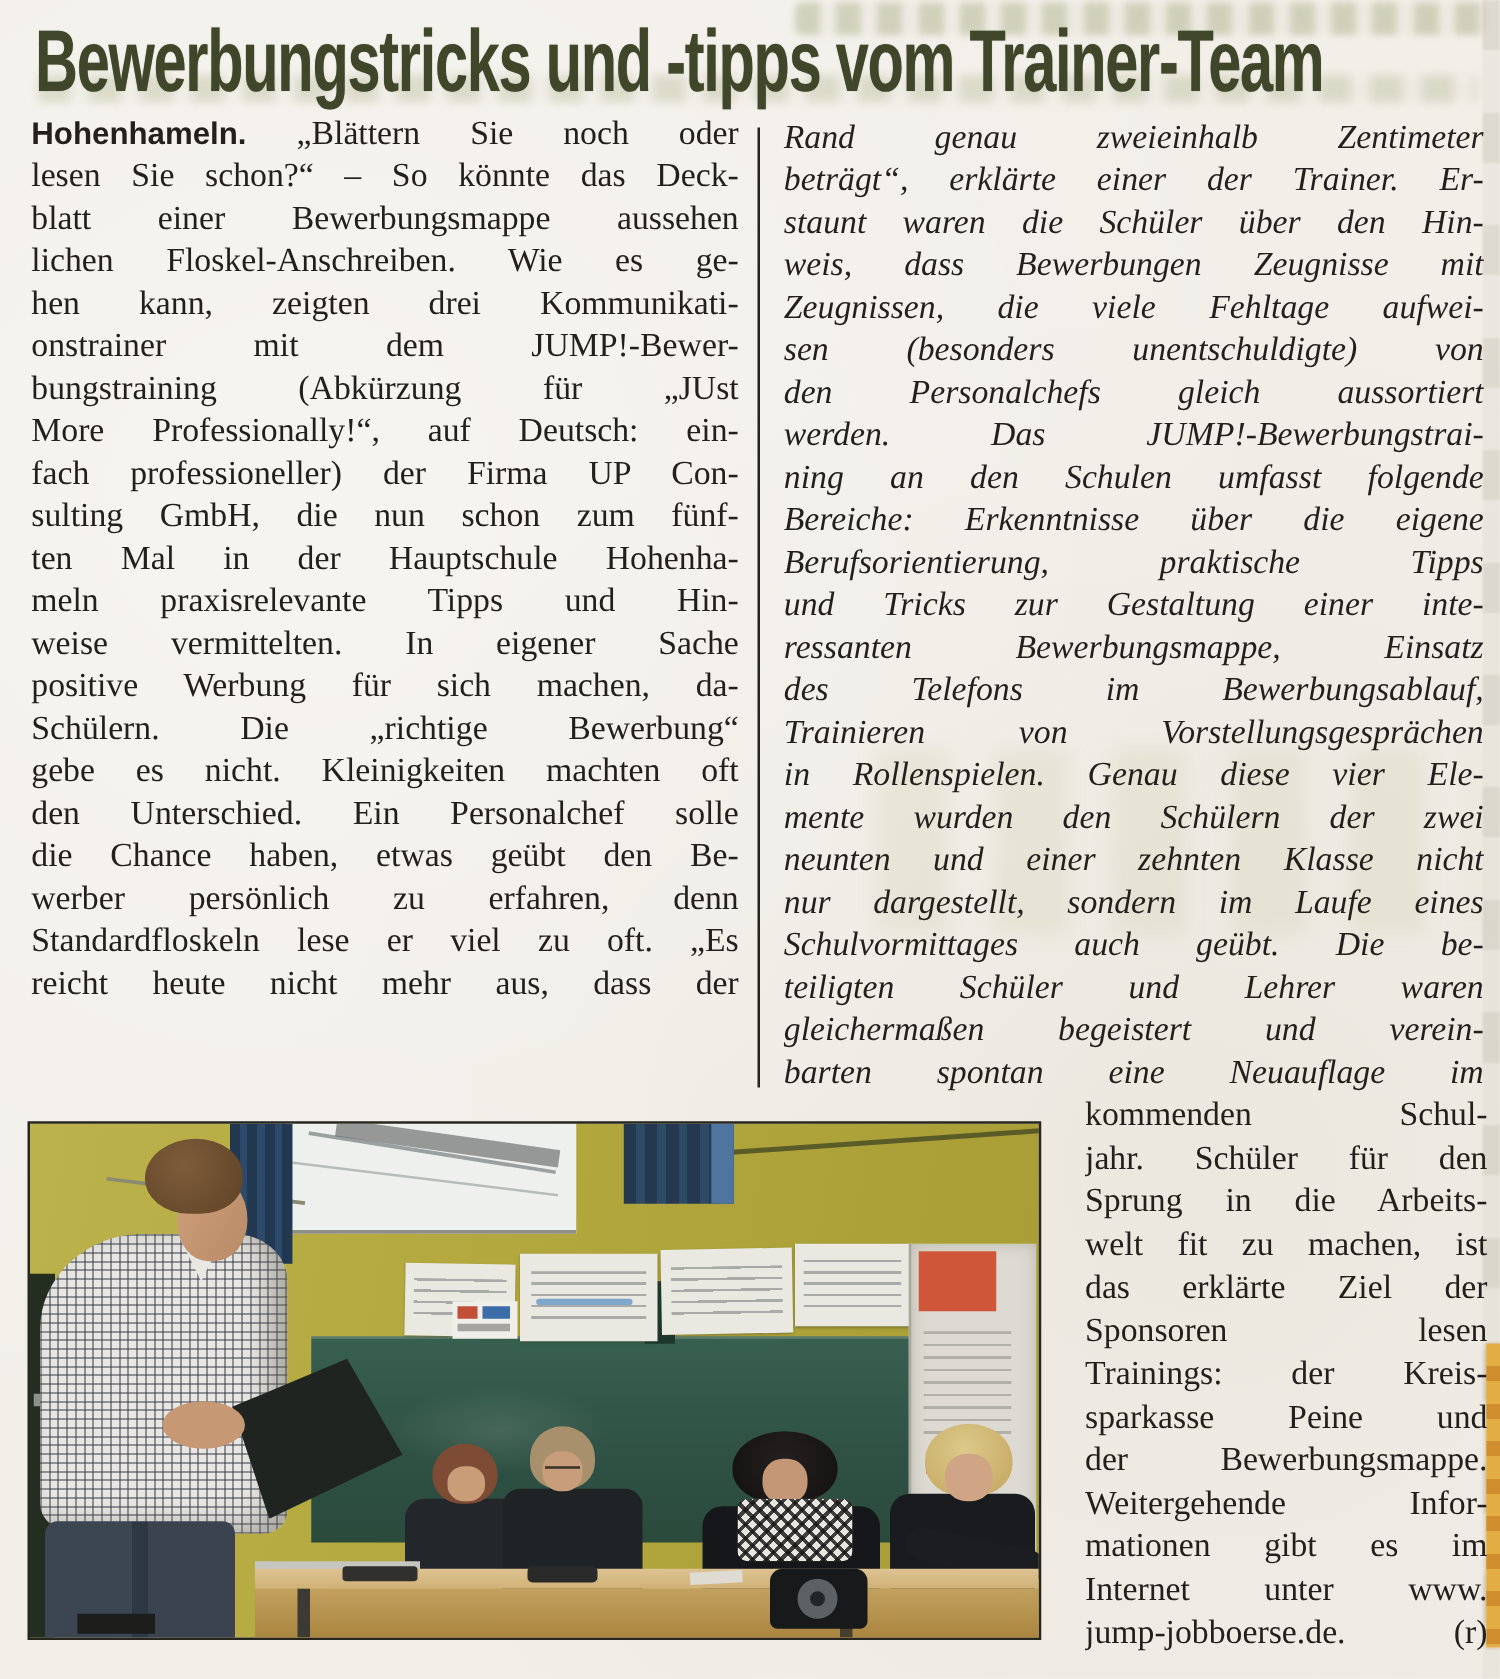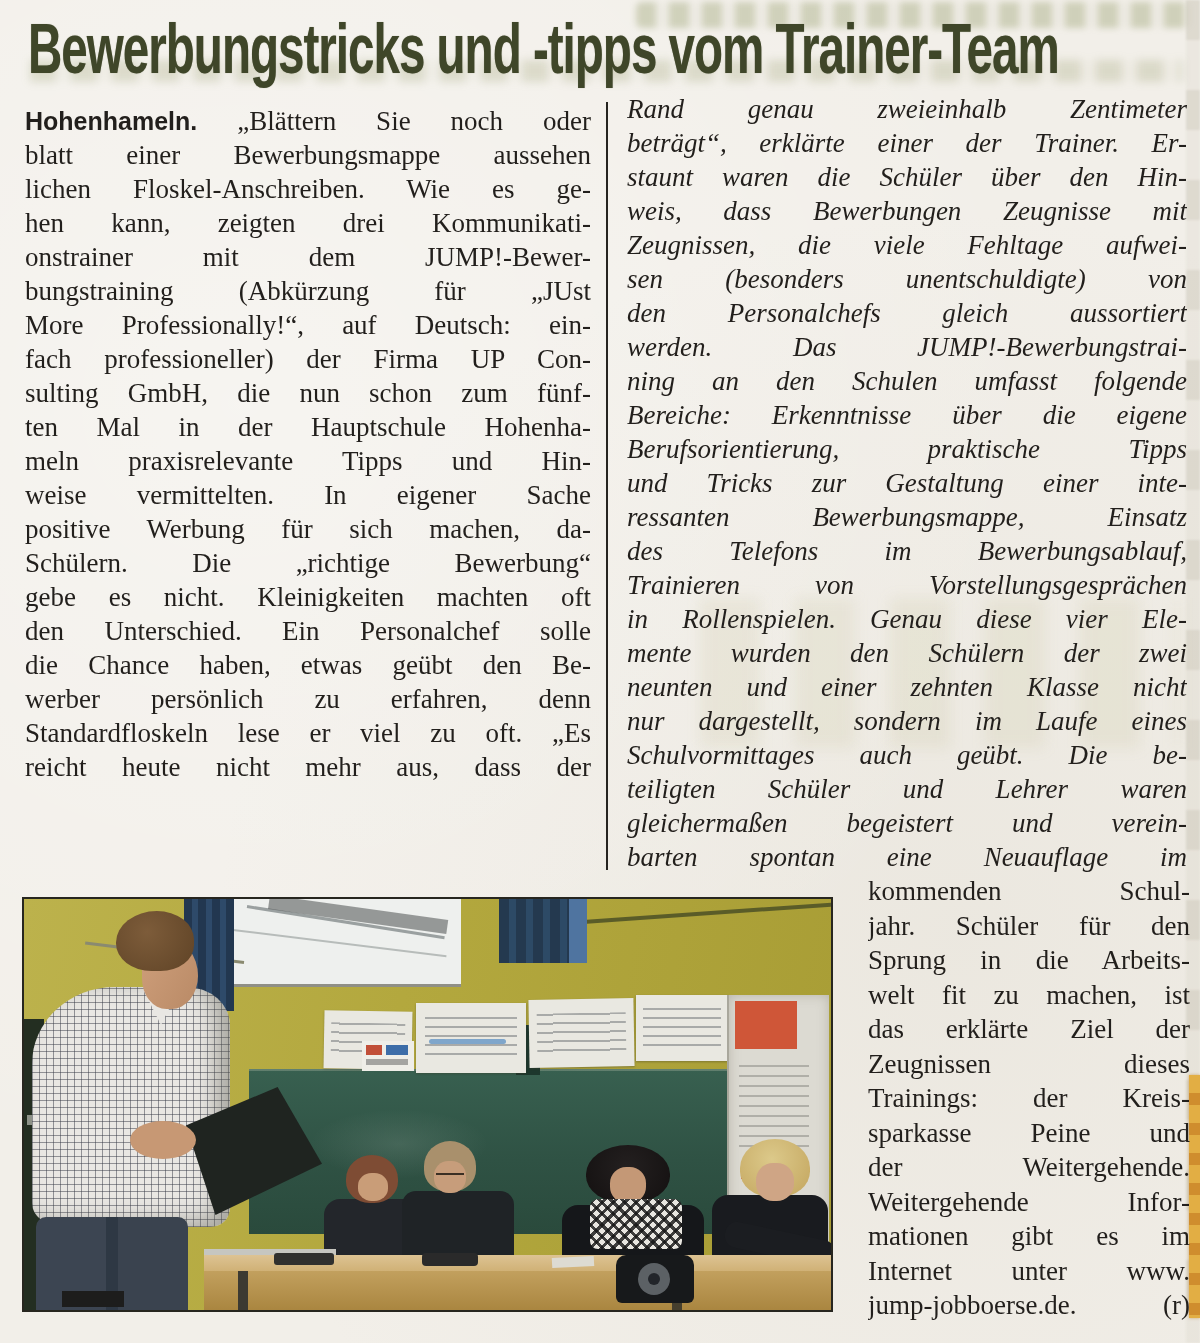--- a/index.html
+++ b/index.html
@@ -30,21 +30,21 @@
   
   .headline{position:absolute;left:28px;top:14px;margin:0;
      font-family:"Liberation Sans", sans-serif;font-weight:700;
      font-size:70px;line-height:1.0;letter-spacing:-1.5px;color:#3f4629;
      white-space:nowrap;transform:scale(0.68,1);transform-origin:left top;
      text-shadow:0 0 1px rgba(63,70,41,.5);}
   
   .col{position:absolute;font-size:27px;color:#221f1c;}
   .col .line{text-align:justify;text-align-last:justify;white-space:nowrap;
      overflow:hidden;}
-  .col-left{left:25px;top:104px;width:566px;}
+  .col-left{left:25px;top:89px;width:566px;}
   .col-left .line{height:34px;line-height:34px;}
   .col-right{left:627px;top:92px;width:560px;font-style:italic;}
   .col-right .line{height:34px;line-height:34px;}
   .col-narrow{left:868px;top:874px;width:322px;}
   .col-narrow .line{height:34.5px;line-height:34.5px;font-family:Liberation Serif, serif;}
   .line b{font-family:"Liberation Sans", sans-serif;font-weight:700;font-size:25px;}
   .divider{position:absolute;left:606px;top:102px;width:2px;height:768px;background:#262420;}
   
   .photo{position:absolute;left:22px;top:897px;width:807px;height:411px;
      border:2px solid #27261f;box-sizing:content-box;overflow:hidden;
@@ -162,20 +162,21 @@
   <div class="ghost ghost-top-right"></div>
   <div class="ghost ghost-under-headline"></div>
   <div class="ghost ghost-mid-right"></div>
   <div class="ghost ghost-right-edge"></div>
   <div class="ghost edge-orange-strip"></div>
 
   <h1 class="headline">Bewerbungstricks und -tipps vom Trainer-Team</h1>
 
   <div class="col col-left">
       <div class="line"><b>Hohenhameln.</b> „Blättern Sie noch oder</div>
+      <div class="line">lesen Sie schon?“ – So könnte das Deck-</div>
       <div class="line">blatt einer Bewerbungsmappe aussehen</div>
       <div class="line">lichen Floskel-Anschreiben. Wie es ge-</div>
       <div class="line">hen kann, zeigten drei Kommunikati-</div>
       <div class="line">onstrainer mit dem JUMP!-Bewer-</div>
       <div class="line">bungstraining (Abkürzung für „JUst</div>
       <div class="line">More Professionally!“, auf Deutsch: ein-</div>
       <div class="line">fach professioneller) der Firma UP Con-</div>
       <div class="line">sulting GmbH, die nun schon zum fünf-</div>
       <div class="line">ten Mal in der Hauptschule Hohenha-</div>
       <div class="line">meln praxisrelevante Tipps und Hin-</div>
@@ -214,24 +215,24 @@
       <div class="line">teiligten Schüler und Lehrer waren</div>
       <div class="line">gleichermaßen begeistert und verein-</div>
       <div class="line">barten spontan eine Neuauflage im</div>
     </div>
   <div class="col col-narrow">
       <div class="line">kommenden Schul-</div>
       <div class="line">jahr. Schüler für den</div>
       <div class="line">Sprung in die Arbeits-</div>
       <div class="line">welt fit zu machen, ist</div>
       <div class="line">das erklärte Ziel der</div>
-      <div class="line">Zeugnissen dieses</div>
+      <div class="line">Sponsoren lesen</div>
       <div class="line">Trainings: der Kreis-</div>
       <div class="line">sparkasse Peine und</div>
-      <div class="line">der Weitergehende.</div>
+      <div class="line">der Bewerbungsmappe.</div>
       <div class="line">Weitergehende Infor-</div>
       <div class="line">mationen gibt es im</div>
       <div class="line">Internet unter www.</div>
       <div class="line">jump-jobboerse.de. (r)</div>
     </div>
 
   <div class="photo">
     <div class="ceiling-line"></div>
 
     <div class="window-a">

